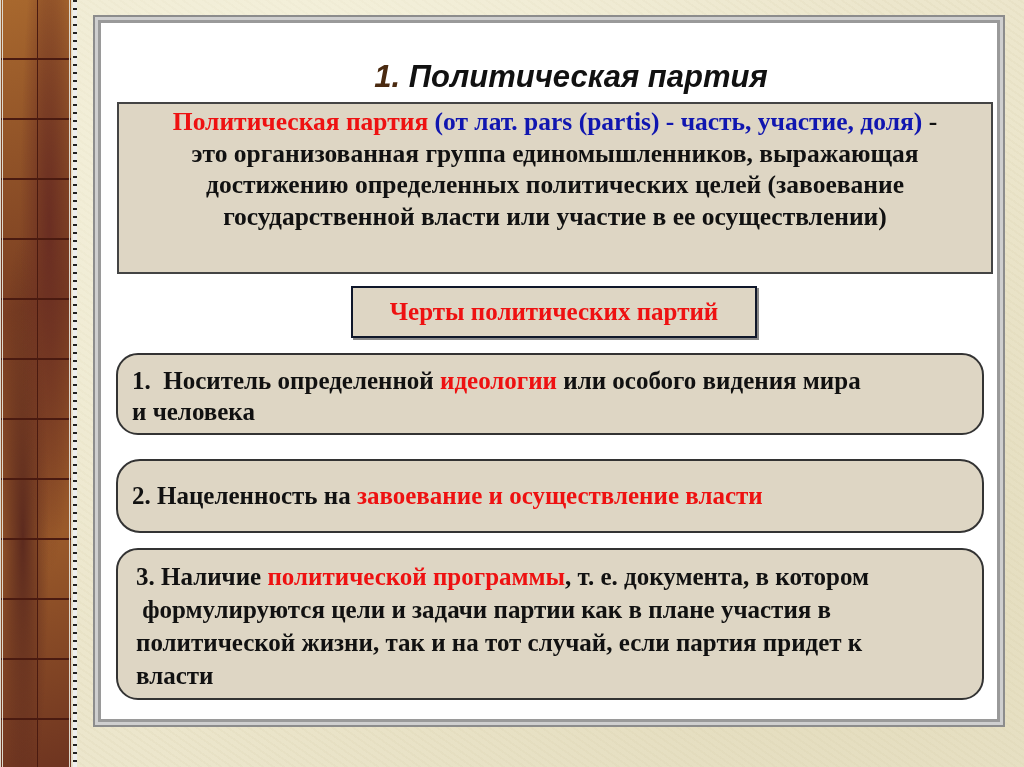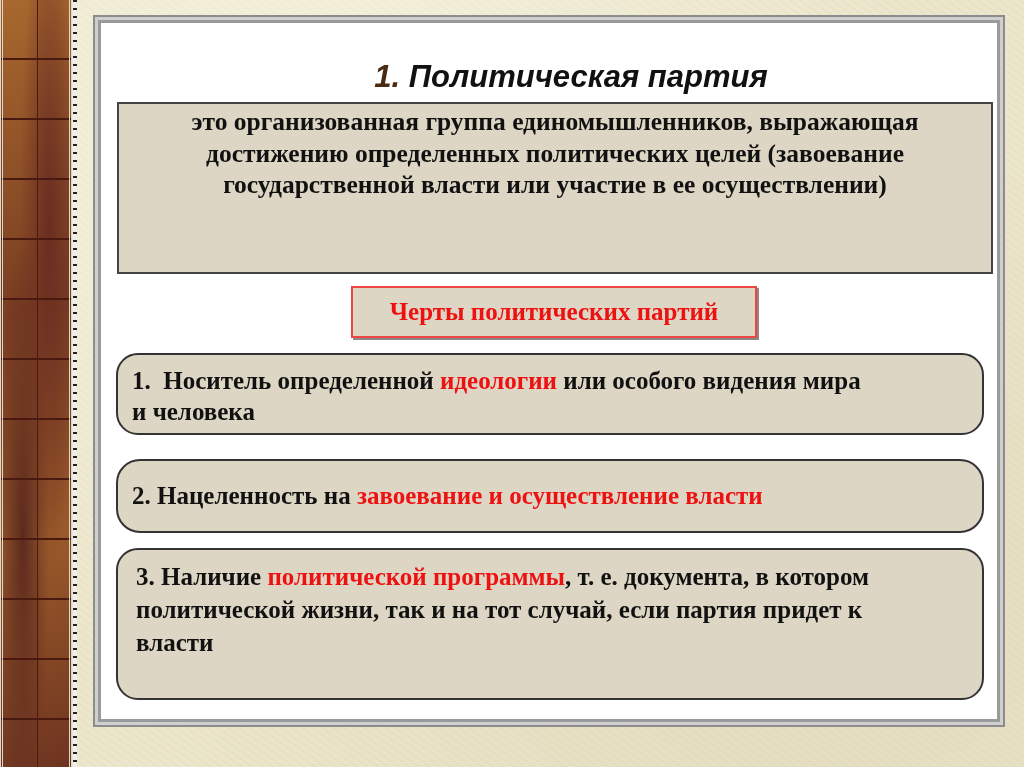--- a/index.html
+++ b/index.html
@@ -45,21 +45,21 @@
   .def-box {
     position:absolute; left:16px; top:79px; width:876px; height:172px;
     background:#ded6c4; border:2px solid #444; box-sizing:border-box;
     text-align:center; font-weight:bold; font-size:25.5px; line-height:31.5px;
     padding-top:2px; color:#111;
   }
   .red { color:#ee1111; }
   .blue { color:#1016b0; }
   .features-label {
     position:absolute; left:250px; top:263px; width:406px; height:52px;
-    background:#ded6c4; border:2px solid #ef4444; box-sizing:border-box;
+    background:#ded6c4; border:2px solid #0f172a; box-sizing:border-box;
     box-shadow:2px 2px 0 #888;
     text-align:center; font-weight:bold; font-size:25px; line-height:48px;
   }
   .feature {
     position:absolute; left:15px; width:868px;
     background:#ded6c4; border:2px solid #333; border-radius:22px;
     box-sizing:border-box; font-weight:bold; font-size:25px; color:#111;
   }
   .f1 { top:330px; height:82px; padding:10px 14px; line-height:31px; }
   .f2 { top:436px; height:74px; padding:0 14px; line-height:70px;border-radius:24px; }
@@ -70,20 +70,24 @@
 
 <div class="side-strip"></div>
 
 <div class="slide">
   <div class="title">
     <span class="num">1.</span>
     <span>Политическая партия</span>
   </div>
 
   <div class="def-box">
+    <div>
+      <span class="red">Политическая партия</span>
+      <span class="blue">(от лат. pars (partis) - часть, участие, доля)</span><span> -</span>
+    </div>
     <div>это организованная группа единомышленников, выражающая</div>
     <div>достижению определенных политических целей (завоевание</div>
     <div>государственной власти или участие в ее осуществлении)</div>
   </div>
 
   <div class="features-label red">Черты политических партий</div>
 
   <div class="feature f1">
     <div>
       <span style="white-space:pre">1.  Носитель определенной </span><span class="red">идеологии</span><span style="white-space:pre"> или особого видения мира</span>
@@ -92,16 +96,17 @@
   </div>
 
   <div class="feature f2">
     <span style="white-space:pre">2. Нацеленность на </span><span class="red">завоевание и осуществление власти</span>
   </div>
 
   <div class="feature f3">
     <div>
       <span style="white-space:pre">3. Наличие </span><span class="red">политической программы</span><span>, т. е. документа, в котором</span>
     </div>
+    <div style="white-space:pre"> формулируются цели и задачи партии как в плане участия в</div>
     <div>политической жизни, так и на тот случай, если партия придет к</div>
     <div>власти</div>
   </div>
 </div>
 
 </body></html>

